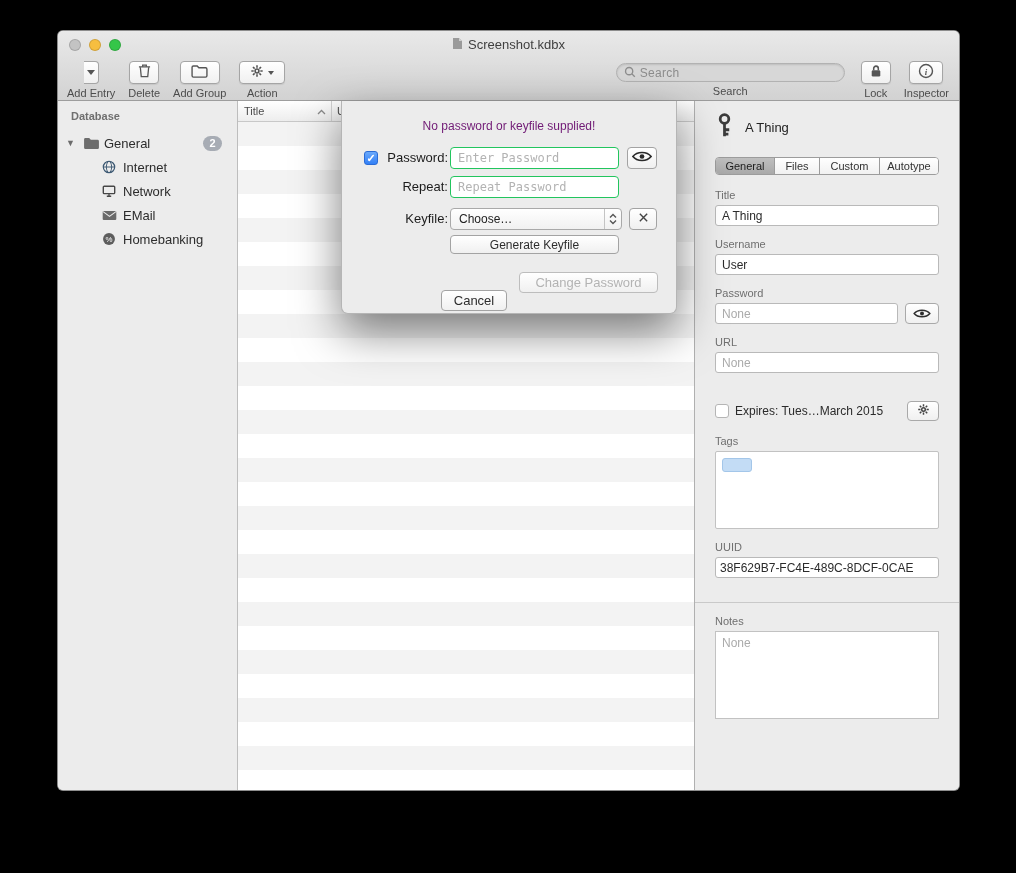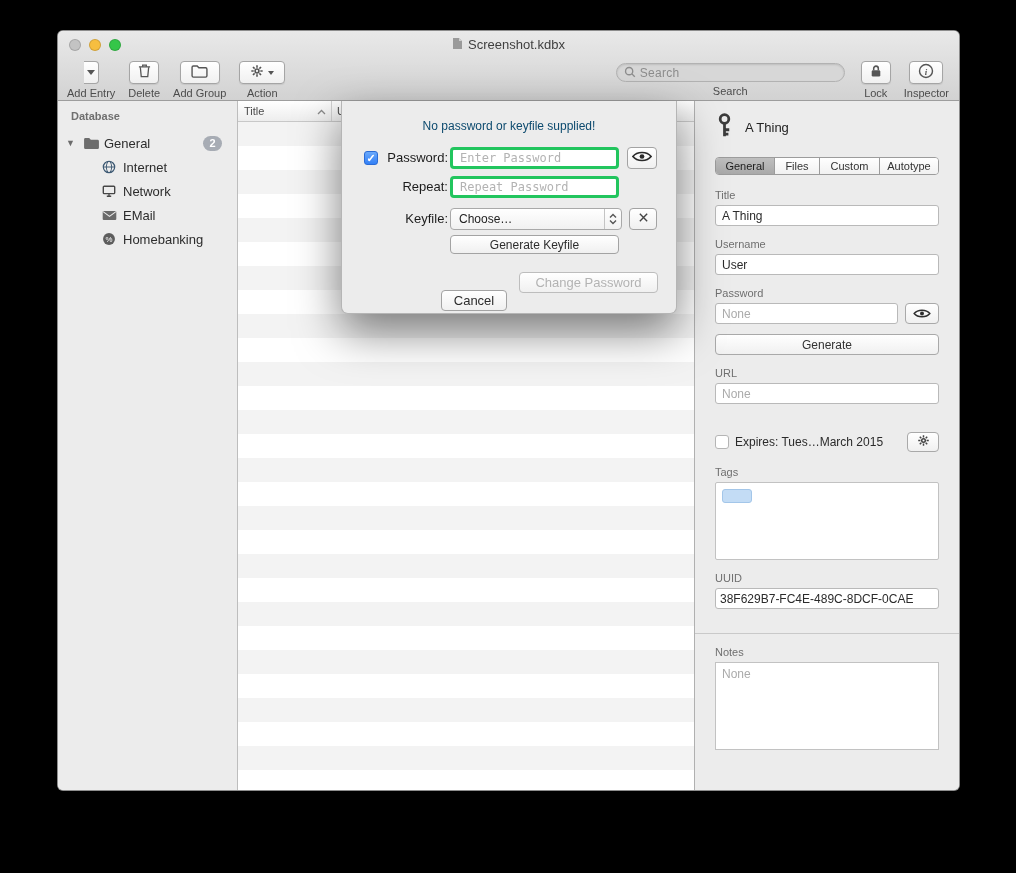--- a/index.html
+++ b/index.html
@@ -115,24 +115,24 @@
   .notes-area { width:100%; height:88px; margin-top:4px; background:#fff; border:1px solid #c2c2c2;
                 resize:none; font-size:12px; color:#2b2b2b; padding:4px 6px; outline:none;
                 font-family:"Liberation Sans", sans-serif; }
   .notes-area::placeholder { color:#ababab; }
 
   
   .sheet { position:absolute; left:283px; top:70px; width:336px; height:213px; background:#ececec;
            border:1px solid #b5b5b5; border-top:none; border-radius:0 0 7px 7px;
            box-shadow:0 18px 45px rgba(0,0,0,.5); z-index:50; }
   .sheet-msg { position:absolute; top:18px; left:0; right:0; text-align:center;
-               font-size:12px; color:#0c4a6e; }
+               font-size:12px; color:#701a75; }
   .d-label { position:absolute; width:66px; text-align:right; font-size:13px; color:#1c1c1c;
              line-height:22px; }
-  .d-input { position:absolute; height:22px; border:3px solid #22c55e; border-radius:4px; background:#fff;
+  .d-input { position:absolute; height:22px; border:1px solid #22c55e; border-radius:4px; background:#fff;
              font-family:"DejaVu Sans Mono", monospace; font-size:12px; color:#333; padding:0 7px;
              outline:none; }
   .d-input::placeholder { color:#b3b3b3; }
   .d-btn { position:absolute; background:linear-gradient(#ffffff,#f0f0f0); border:1px solid #a3a3a3;
            border-radius:4px; display:flex; align-items:center; justify-content:center;
            font-size:12px; color:#2d2d2d; }
   .d-btn.disabled { color:#b3b3b3; border-color:#bdbdbd; }
   .dropdown { position:absolute; left:108px; top:0; width:172px; height:22px;
               background:linear-gradient(#ffffff,#f1f1f1); border:1px solid #a9a9a9; border-radius:4px;
               display:flex; align-items:center; font-size:12px; color:#222; padding-left:8px; }
@@ -371,23 +371,20 @@
           <div class="mini-btn eye-btn-sm">
             <span>
               <svg viewBox="0 0 22 14" width="18" height="11">
                   <path d="M1 7 C5.5 1.4 16.5 1.4 21 7 C16.5 12.6 5.5 12.6 1 7 Z" fill="none" stroke="#2e2e2e" stroke-width="1.8"></path>
                   <circle cx="11" cy="7" r="2.5" fill="#2e2e2e"></circle>
                 </svg>
             </span>
           </div>
         </div>
 
-        <div class="wide-btn" style="margin-top:10px;">
-          <span>Generate</span>
-        </div>
 
         <div class="fld-label">URL</div>
         <input class="ins-input" type="text" placeholder="None" style="">
 
         <div class="expires-row">
           <span class="checkbox"></span>
           <span class="expires-label">Expires: Tues…March 2015</span>
           <div class="mini-btn gear-btn" style="margin-top:0;">
             <span>
               <svg viewBox="0 0 16 16" width="13" height="13">

